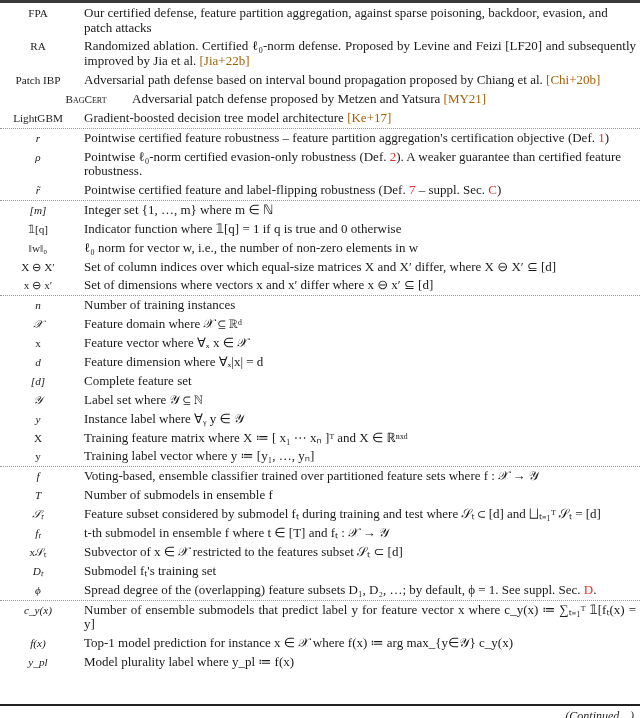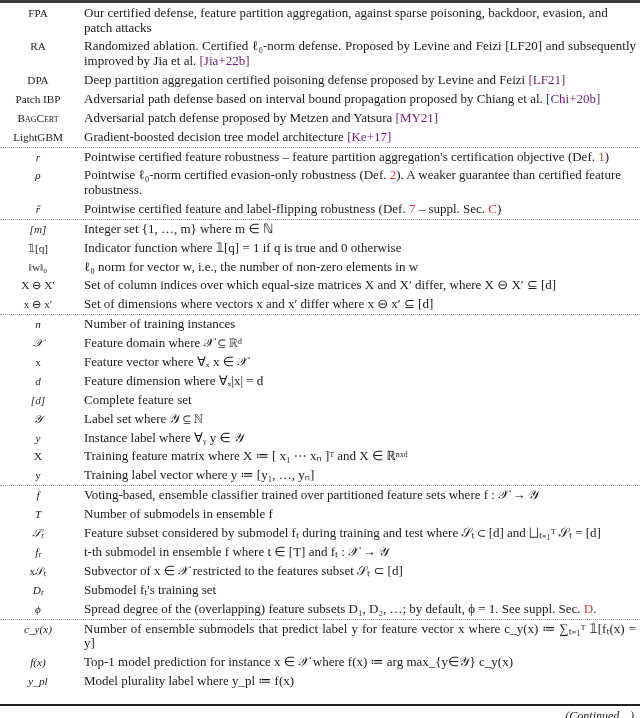--- a/index.html
+++ b/index.html
@@ -7,44 +7,40 @@
          font-family: "DejaVu Serif", "Liberation Serif", serif; color: #1a1a1a; }
   .topbar { position: absolute; left: 0; top: 0; width: 640px; height: 3px; background: #3a3a3a; }
   .table { position: absolute; left: 0; top: 4px; width: 640px; }
   .row { display: flex; align-items: flex-start; font-size: 11.2px; line-height: 14.6px; padding: 2px 0 2.3px 0; }
   .sym { width: 76px; flex: 0 0 76px; text-align: center; font-family: "Liberation Serif", serif; }
   .sym.it { font-style: italic; }
   .sym.bf { font-weight: normal; }
   .desc { flex: 1 1 auto; padding-left: 8px; padding-right: 4px; font-family: "Liberation Serif", serif; font-size: 13px; }
   .desc.justify { text-align: justify; text-align-last: left; }
   .sep { border-top: 1px dotted #999; margin: 0; height: 0; }
-  .cite { color: #701a75; }
+  .cite { color: #a16207; }
   .ref { color: #d33; }
-  .smallcaps { font-variant: small-caps; }
+  .smallcaps { font-variant: small-caps; padding-left: 48px; }
   .bottom-rule { position: absolute; left: 0; top: 704px; width: 640px; height: 2px; background: #222; }
   .continued { position: absolute; right: 6px; top: 709px; font-family: "Liberation Serif", serif; font-style: italic; font-size: 12px; color: #222; }
 </style>
 </head>
 <body>
 
 <div class="topbar"></div>
 
 <div class="table">
 
   <div class="row">
     <div class="sym">FPA</div>
     <div class="desc">Our certified defense, feature partition aggregation, against sparse poisoning, backdoor, evasion, and patch attacks</div>
   </div>
   <div class="row">
     <div class="sym">RA</div>
     <div class="desc justify"><span>Randomized ablation. Certified ℓ₀-norm defense. Proposed by Levine and Feizi [LF20] and subsequently improved by Jia et al.</span> <span class="cite">[Jia+22b]</span></div>
-  </div>
-  <div class="row">
-    <div class="sym">DPA</div>
-    <div class="desc"><span>Deep partition aggregation certified poisoning defense proposed by Levine and Feizi</span> <span class="cite">[LF21]</span></div>
   </div>
   <div class="row">
     <div class="sym">Patch IBP</div>
     <div class="desc"><span>Adversarial path defense based on interval bound propagation proposed by Chiang et al.</span> <span class="cite">[Chi+20b]</span></div>
   </div>
   <div class="row">
     <div class="sym smallcaps">BagCert</div>
     <div class="desc"><span>Adversarial patch defense proposed by Metzen and Yatsura</span> <span class="cite">[MY21]</span></div>
   </div>
   <div class="row">

